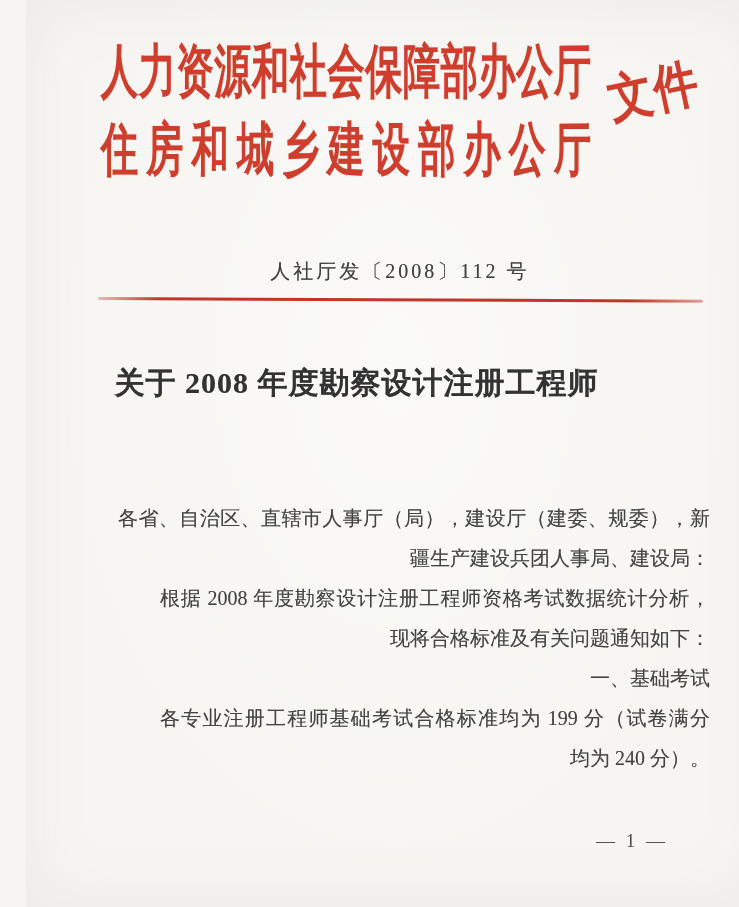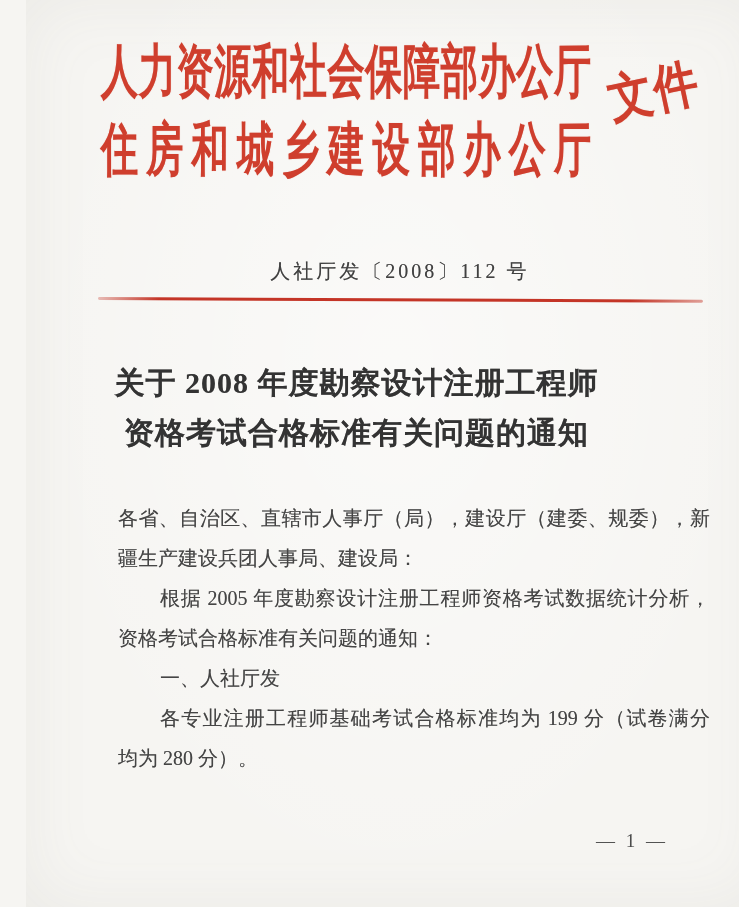--- a/index.html
+++ b/index.html
@@ -117,21 +117,21 @@
     left: 92px;
     top: 498px;
     width: 592px;
     font-size: 20px;
     line-height: 40px;
     color: #454545;
     text-shadow: 0 0 0.5px rgba(60,60,60,0.45);
   }
   .body-line {
     white-space: nowrap;
-    text-align: left;
+    text-align: right;
   }
   .body-line.fill {
     text-align: justify;
     text-align-last: justify;
   }
   .body-line.indent {
     padding-left: 42px;
   }
 
   
@@ -155,28 +155,27 @@
     <div class="issuer-line second">住房和城乡建设部办公厅</div>
     <div class="doc-type">文件</div>
   </header>
 
   <div class="doc-number">人社厅发〔2008〕112 号</div>
 
   <div class="red-divider"></div>
 
   <div class="title">
     <div>关于 2008 年度勘察设计注册工程师</div>
-    <div>资格考试合格标准有关问题的通知</div>
   </div>
 
   <main class="body-text">
       <div class="body-line fill">各省、自治区、直辖市人事厅（局），建设厅（建委、规委），新</div>
       <div class="body-line">疆生产建设兵团人事局、建设局：</div>
-      <div class="body-line indent fill">根据 2005 年度勘察设计注册工程师资格考试数据统计分析，</div>
-      <div class="body-line">资格考试合格标准有关问题的通知：</div>
-      <div class="body-line indent">一、人社厅发</div>
+      <div class="body-line indent fill">根据 2008 年度勘察设计注册工程师资格考试数据统计分析，</div>
+      <div class="body-line">现将合格标准及有关问题通知如下：</div>
+      <div class="body-line indent">一、基础考试</div>
       <div class="body-line indent fill">各专业注册工程师基础考试合格标准均为 199 分（试卷满分</div>
-      <div class="body-line">均为 280 分）。</div>
+      <div class="body-line">均为 240 分）。</div>
     </main>
 
   <footer class="page-number">— 1 —</footer>
 
 </div>
 
 </body></html>

